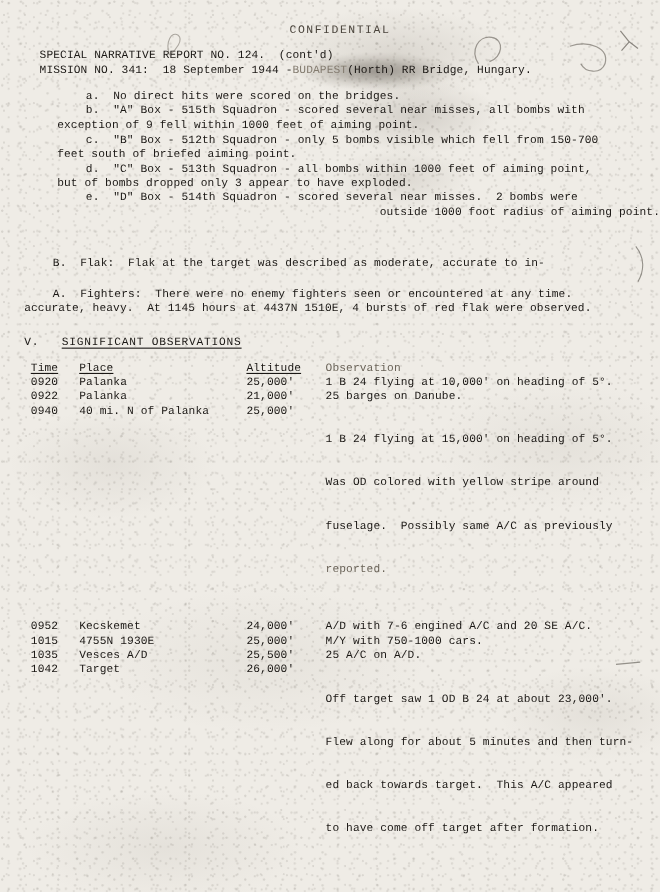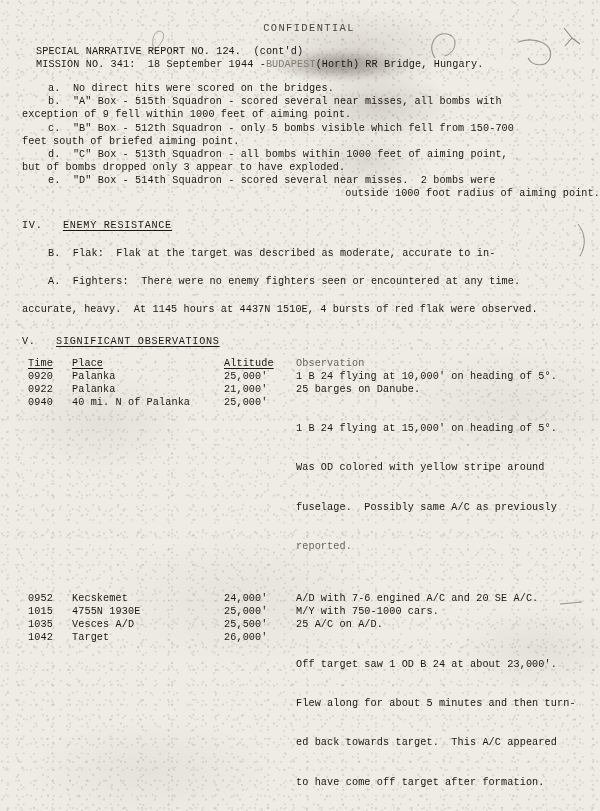--- a/index.html
+++ b/index.html
@@ -153,21 +153,21 @@
 
   <div id="content">
 
     <div class="centered hdr-stamp faded" style="padding-top:22px;">CONFIDENTIAL</div>
 
     <div style="padding-left:36px; padding-top:10px;">
       <div class="line"><span>SPECIAL NARRATIVE REPORT NO. 124.  (cont'd)</span></div>
       <div class="line"><span>MISSION NO. 341:  18 September 1944 -</span><span class="vfaint">BUDAPEST</span><span>(Horth) RR Bridge, Hungary.</span></div>
     </div>
 
-    <div style="padding-top:11px;">
+    <div style="padding-top:11px;margin-left:30px;">
 
       <div>
         <div class="line" style="padding-left:48px;"><span>a.</span>  <span>No direct hits were scored on the bridges.</span></div>
       </div>
 
       <div>
         <div class="line" style="padding-left:48px;"><span>b.</span>  <span>"A" Box - 515th Squadron - scored several near misses, all bombs with</span></div>
         <div class="line" style="padding-left:22px;"><span>exception of 9 fell within 1000 feet of aiming point.</span></div>
       </div>
 
@@ -182,26 +182,25 @@
       </div>
 
       <div>
         <div class="line" style="padding-left:48px;"><span>e.</span>  <span>"D" Box - 514th Squadron - scored several near misses.  2 bombs were</span></div>
         <div class="line" style="padding-left:22px;text-align:right;"><span>outside 1000 foot radius of aiming point.</span></div>
       </div>
 
     </div>
 
     <div style="padding-top:19px;">
-      <div class="line sec-head" style="padding-left:22px;"><span>IV.</span>   <span class="u">ENEMY RESISTANCE</span></div>
 
       <div class="line" style="padding-left:48px; padding-top:15px;"><span>B.  Flak:</span>  <span>Flak at the target was described as moderate, accurate to in-</span></div>
 
       <div class="line" style="padding-left:48px; padding-top:15px;"><span>A.  Fighters:</span>  <span>There were no enemy fighters seen or encountered at any time.</span></div>
-      <div class="line" style="padding-left:22px;margin-top:15px;"><span>accurate, heavy.  At 1145 hours at 4437N 1510E, 4 bursts of red flak were observed.</span></div>
+      <div class="line" style="padding-left:22px;"><span>accurate, heavy.  At 1145 hours at 4437N 1510E, 4 bursts of red flak were observed.</span></div>
     </div>
 
     <div style="padding-top:18px;">
       <div class="line sec-head" style="padding-left:22px;"><span>V.</span>   <span class="u">SIGNIFICANT OBSERVATIONS</span></div>
 
       <table class="obs" style="margin-top:9px;">
         <thead>
           <tr>
             <th class="col-time uh"><span>Time</span></th>
             <th class="col-place uh"><span>Place</span></th>

